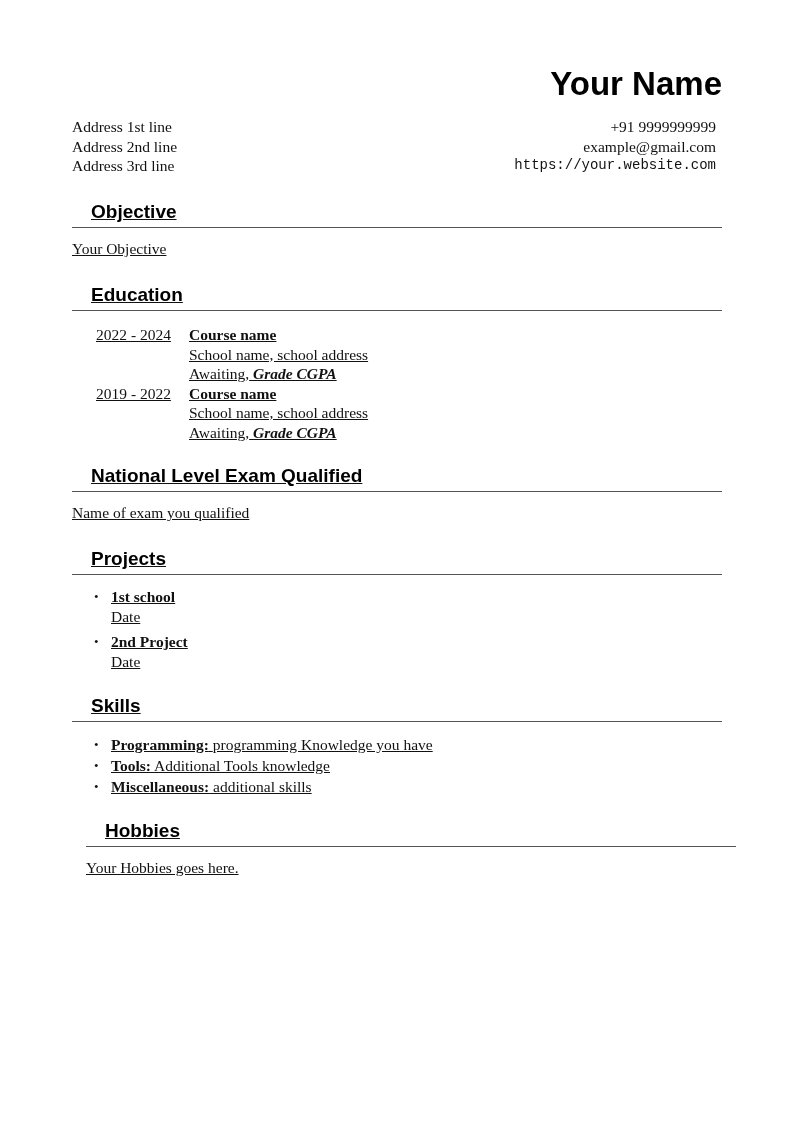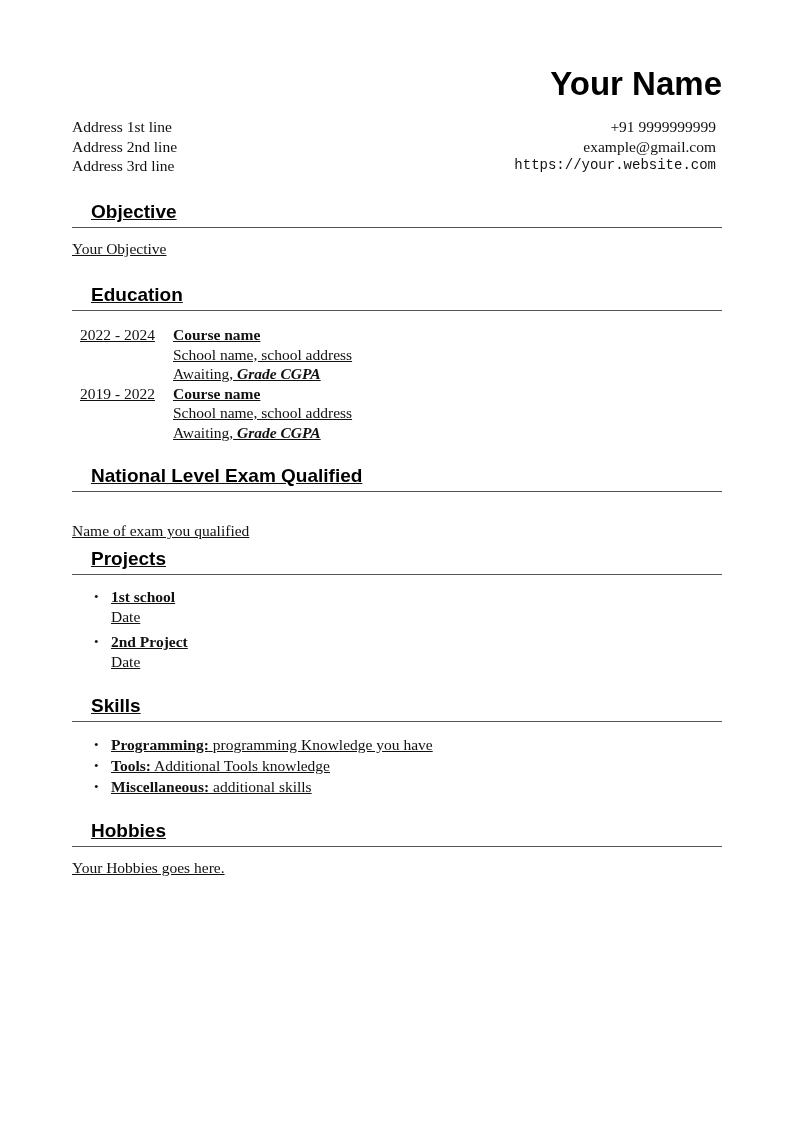--- a/index.html
+++ b/index.html
@@ -6,21 +6,21 @@
   body { width:794px; height:1123px; position:relative; color:#111; font-family:"Liberation Serif", serif; font-size:15.5px; }
   .page { position:absolute; left:72px; top:0; width:650px; }
   .name { position:absolute; left:0; width:650px; top:64px; text-align:right; font-family:"Liberation Sans", sans-serif; font-weight:bold; font-size:33px; line-height:40px; color:#000; }
   .contact { position:absolute; top:117px; left:0; width:650px; }
   .contact .left { position:absolute; left:0; top:0; line-height:19.5px; }
   .contact .right { position:absolute; right:6px; top:0; text-align:right; line-height:19.5px; }
   .mono { font-family:"Liberation Mono", monospace; font-size:14px;text-align:center; }
   .section { position:absolute; left:0; width:650px;text-decoration:underline; }
   .sec-head { font-family:"Liberation Sans", sans-serif; font-weight:bold; font-size:19px; line-height:24px; padding-left:19px; color:#000; border-bottom:1.2px solid #555; height:24px; padding-bottom:3px; }
   .sec-body { line-height:19.5px; }
-  .edu-row { display:flex; }
+  .edu-row { display:flex;margin-left:16px; }
   .edu-info { padding-left:0; margin-left:0; }
   .edu-date-wrap { width:101px; }
   .bold { font-weight:bold; }
   .ital { font-style:italic; font-weight:bold; }
   ul.bl { list-style:none; margin:0; padding:0; }
   ul.bl li { position:relative; padding-left:39px; }
   ul.bl li .bullet { position:absolute; left:22px; top:0; font-size:13px; }
 </style>
 </head>
 <body>
@@ -64,21 +64,21 @@
           <div class="bold">Course name</div>
           <div>School name, school address</div>
           <div><span>Awaiting,</span> <span class="ital">Grade CGPA</span></div>
         </div>
       </div>
     </div>
   </div>
 
   <div class="section" style="top:464px;">
     <div class="sec-head">National Level Exam Qualified</div>
-    <div class="sec-body" style="margin-top:29px;">Name of exam you qualified</div>
+    <div class="sec-body" style="margin-top:11px;">Name of exam you qualified</div>
   </div>
 
   <div class="section" style="top:547px;">
     <div class="sec-head">Projects</div>
     <ul class="bl sec-body" style="margin-top:12px;">
       <li style="margin-bottom:6px;">
         <span class="bullet">•</span>
         <div class="bold">1st school</div>
         <div>Date</div>
       </li>
@@ -104,18 +104,18 @@
         <span>Additional Tools knowledge</span>
       </li>
       <li>
         <span class="bullet">•</span>
         <span class="bold">Miscellaneous:</span>
         <span>additional skills</span>
       </li>
     </ul>
   </div>
 
-  <div class="section" style="top:819px;">
+  <div class="section" style="top:819px;margin-left:14px;">
     <div class="sec-head">Hobbies</div>
     <div class="sec-body" style="margin-top:11px;">Your Hobbies goes here.</div>
   </div>
 
 </div>
 
 </body></html>

